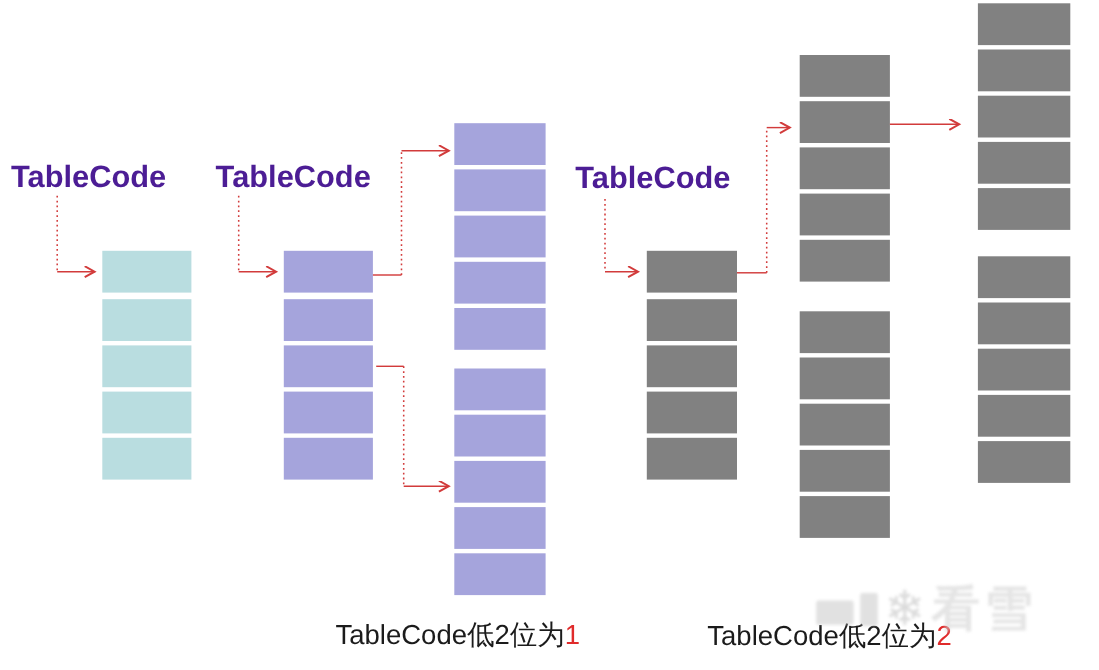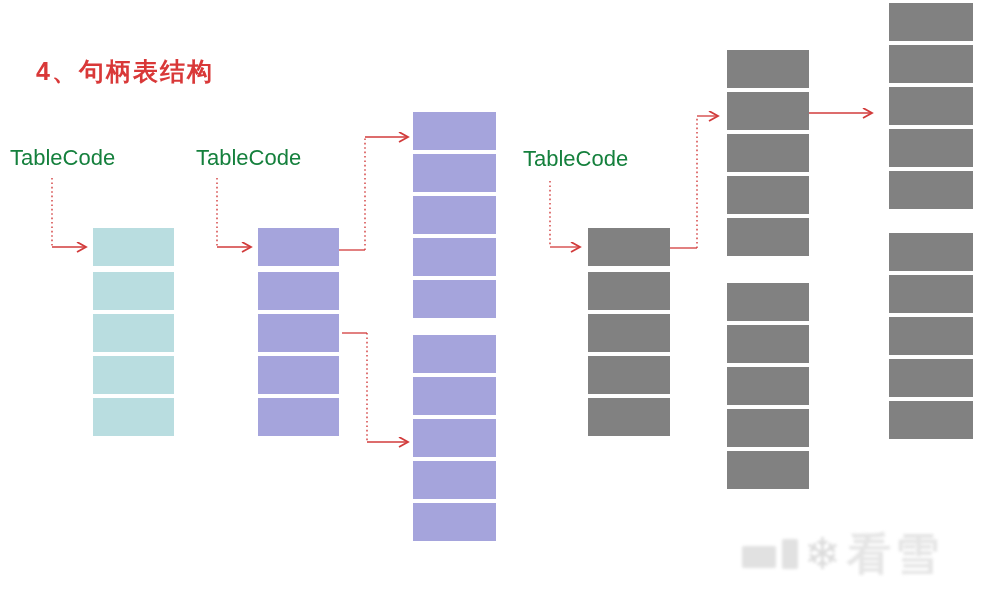--- a/index.html
+++ b/index.html
@@ -1,38 +1,37 @@
 <!DOCTYPE html>
 <html><head>
 <meta charset="utf-8">
 <style>
   html,body{margin:0;padding:0;background:#fff;}
   body{width:999px;height:609px;position:relative;overflow:hidden;
        font-family:"Liberation Sans","DejaVu Sans",sans-serif;}
   #canvas{position:absolute;left:0;top:0;width:999px;height:609px;background:#ffffff;}
   .page-title{position:absolute;font-weight:bold;font-size:25px;letter-spacing:2px;white-space:nowrap;}
-  .tc-label{position:absolute;font-size:22px;color:#15803d;white-space:nowrap;}
+  .tc-label{position:absolute;font-size:28px;color:#4c1d95;white-space:nowrap;font-weight:bold;}
   .col{position:absolute;}
   .cell{position:absolute;left:0;width:100%;}
   #arrow-layer{position:absolute;left:0;top:0;z-index:3;pointer-events:none;}
   .bottom-label{position:absolute;font-size:25px;color:#1b1b1b;white-space:nowrap;z-index:2;}
   .watermark{position:absolute;left:742px;top:524px;height:60px;display:flex;align-items:center;
              gap:6px;z-index:5;filter:blur(1.6px);opacity:0.55;user-select:none;}
   .wm-block{background:#c9c9c9;border-radius:2px;}
   .wm-b1{width:34px;height:22px;margin-top:6px;}
   .wm-b2{width:16px;height:30px;}
   .wm-snow{font-size:44px;color:#bdbdbd;line-height:1;}
   .wm-text{font-size:44px;color:#cfcfcf;font-weight:bold;letter-spacing:4px;line-height:1;}
 </style>
 </head>
 <body>
 
 <div id="canvas">
 
-  <div class="page-title" style="left: 36px; top: 55px; color: rgb(217, 56, 56);">4、句柄表结构</div>
 
   <div class="tc-label" style="left: 10px; top: 145px;">TableCode</div>
   <div class="tc-label" style="left: 196px; top: 145px;">TableCode</div>
   <div class="tc-label" style="left: 523px; top: 146px;">TableCode</div>
 
   <div id="columns-root">
       <div class="col" style="left: 93px; top: 0px; width: 81px; height: 609px;">
         <div class="cell" style="top: 228px; height: 38px; background: rgb(185, 221, 224);"></div>
         <div class="cell" style="top: 272px; height: 38px; background: rgb(185, 221, 224);"></div>
         <div class="cell" style="top: 314px; height: 38px; background: rgb(185, 221, 224);"></div>
@@ -122,20 +121,26 @@
       <g>
         <line x1="670" y1="248" x2="697" y2="248" stroke="#d23b3b" stroke-width="1.3"></line>
         <line x1="697" y1="248" x2="697" y2="116" stroke="#d23b3b" stroke-width="1.4" stroke-dasharray="1.6 2.8"></line>
         <line x1="697" y1="116" x2="718" y2="116" stroke="#d23b3b" stroke-width="1.3" marker-end="url(#ah)"></line>
       </g>
       <g>
         <line x1="809" y1="113" x2="872" y2="113" stroke="#d23b3b" stroke-width="1.3" marker-end="url(#ah)"></line>
       </g>
     </svg>
 
+  <div class="bottom-label" style="left: 305px; top: 560px;">
+    <span>TableCode低2位为</span><span class="digit" style="color: rgb(224, 43, 43);">1</span>
+  </div>
+  <div class="bottom-label" style="left: 643px; top: 561px;">
+    <span>TableCode低2位为</span><span class="digit" style="color: rgb(224, 43, 43);">2</span>
+  </div>
 
   <div class="watermark">
     <span class="wm-block wm-b1"></span>
     <span class="wm-block wm-b2"></span>
     <span class="wm-snow">❄</span>
     <span class="wm-text">看雪</span>
   </div>
 
 </div>
 

